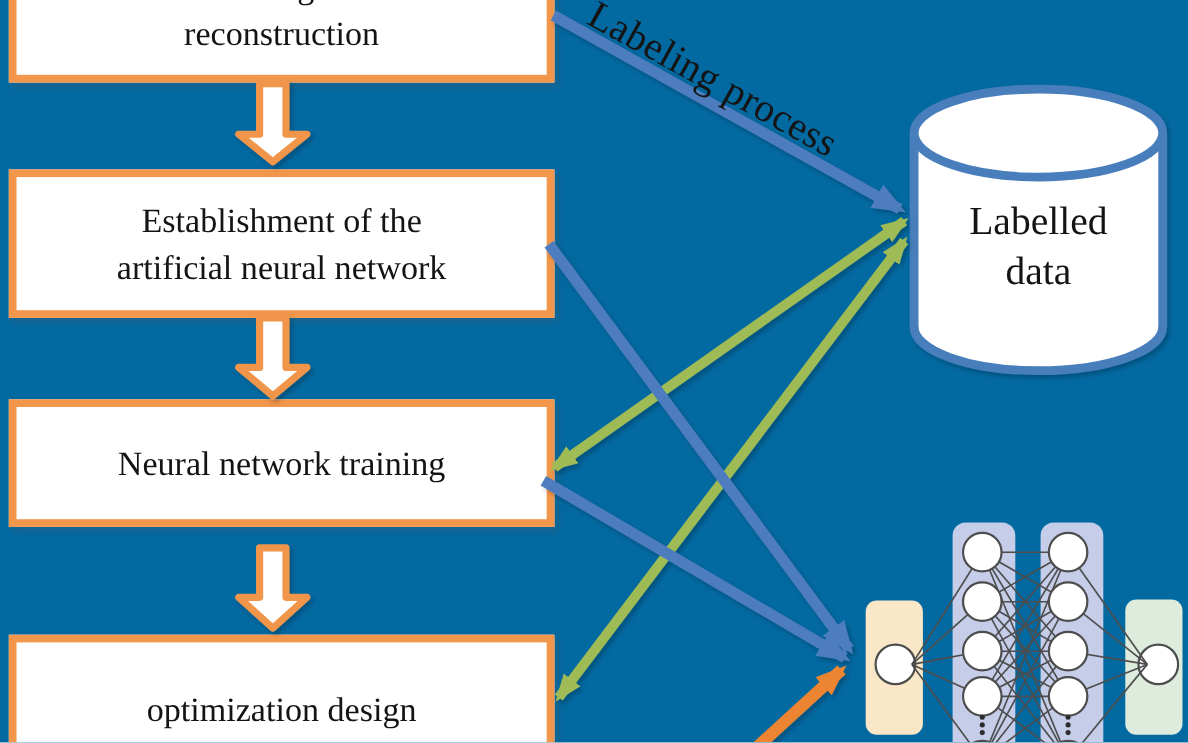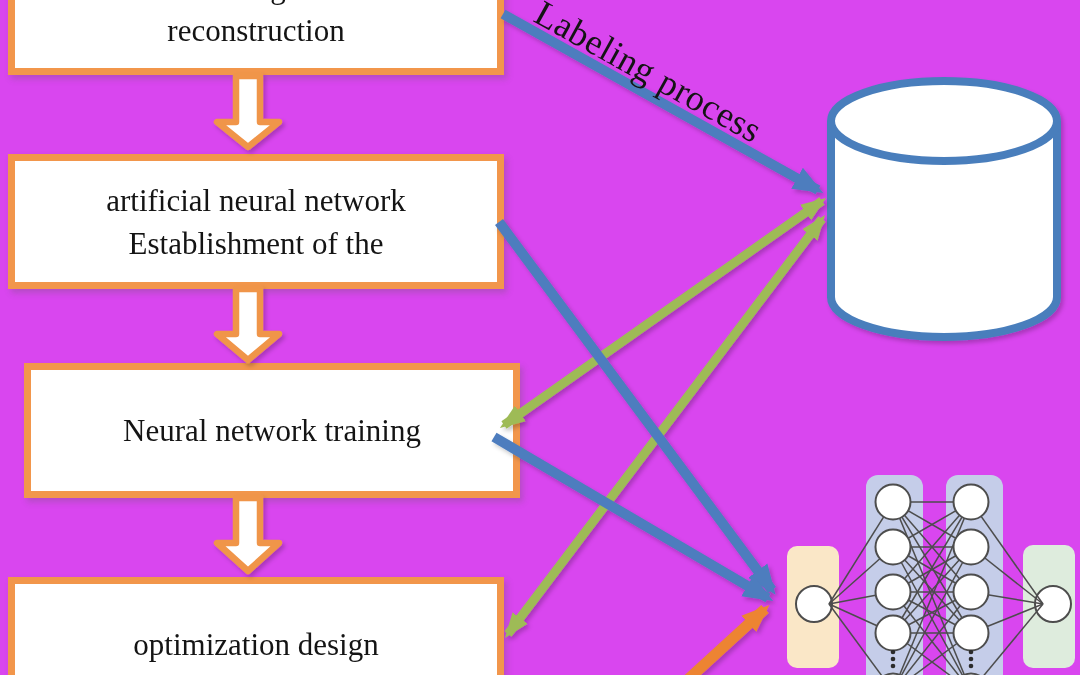--- a/index.html
+++ b/index.html
@@ -1,32 +1,32 @@
 <!DOCTYPE html>
 <html><head>
 <meta charset="utf-8">
 <style>
   html,body{margin:0;padding:0;background:#fff;}
   #stage{
     position:relative;width:1080px;height:675px;overflow:hidden;
-    background:#d946ef;
+    background:#0369a1;
     font-family:"Liberation Serif","DejaVu Serif",serif;
     color:#141414;
   }
   .flow-box{
     position:absolute;left:8px;width:496px;box-sizing:border-box;
     background:#fff;border:7px solid #F2964B;
     display:flex;flex-direction:column;justify-content:center;align-items:center;
     box-shadow:3px 4px 6px rgba(90,90,90,.28);
     z-index:1;
   }
   .flow-box span{display:block;font-size:31px;line-height:43px;text-align:center;white-space:nowrap;}
   #box1{top:-57px;height:132px;}
   #box2{top:154px;height:135px;}
-  #box3{top:363px;height:135px;margin-left:16px;}
+  #box3{top:363px;height:116px;}
   #box4{top:577px;height:135px;}
   #arrow-layer{position:absolute;left:0;top:0;z-index:2;}
   .lbl{position:absolute;z-index:3;}
   #labeling-process{
     left:548px;top:-8px;font-size:36px;letter-spacing:.5px;white-space:nowrap;
     transform:rotate(29deg);transform-origin:0 0;
   }
   #labelled-data{
     left:845px;top:179px;width:198px;text-align:center;font-size:36px;line-height:45px;
   }
@@ -37,22 +37,22 @@
 </head>
 <body>
 
 <div id="stage">
 
   <div class="flow-box" id="box1">
     <span>Data cleaning and data</span>
     <span>reconstruction</span>
   </div>
   <div class="flow-box" id="box2">
+    <span>Establishment of the</span>
     <span>artificial neural network</span>
-    <span>Establishment of the</span>
   </div>
   <div class="flow-box" id="box3">
     <span>Neural network training</span>
   </div>
   <div class="flow-box" id="box4">
     <span>optimization design</span>
   </div>
 
   <svg id="arrow-layer" width="1080" height="675" viewBox="0 0 1080 675">
     <defs>
@@ -157,14 +157,18 @@
       <line x1="504" y1="425" x2="822" y2="201" stroke="#9EBB56" stroke-width="9" marker-start="url(#mgreenrev)" marker-end="url(#mgreen)"></line>
       <line x1="508" y1="634" x2="822" y2="219" stroke="#9EBB56" stroke-width="9" marker-start="url(#mgreenrev)" marker-end="url(#mgreen)"></line>
       <line x1="503" y1="14" x2="818" y2="190" stroke="#4E7DBE" stroke-width="10" marker-end="url(#mblue)"></line>
       <line x1="499" y1="222" x2="772" y2="590" stroke="#4E7DBE" stroke-width="10" marker-end="url(#mblue)"></line>
       <line x1="494" y1="437" x2="768" y2="598" stroke="#4E7DBE" stroke-width="10" marker-end="url(#mblue)"></line>
       <line x1="660" y1="705" x2="765" y2="609" stroke="#ED8433" stroke-width="11" marker-end="url(#morange)"></line>
     </g>
   </svg>
 
   <div class="lbl" id="labeling-process">Labeling process</div>
+  <div class="lbl" id="labelled-data">
+    <span style="display:block">Labelled</span>
+    <span style="display:block">data</span>
+  </div>
 
 </div>
 
 </body></html>

